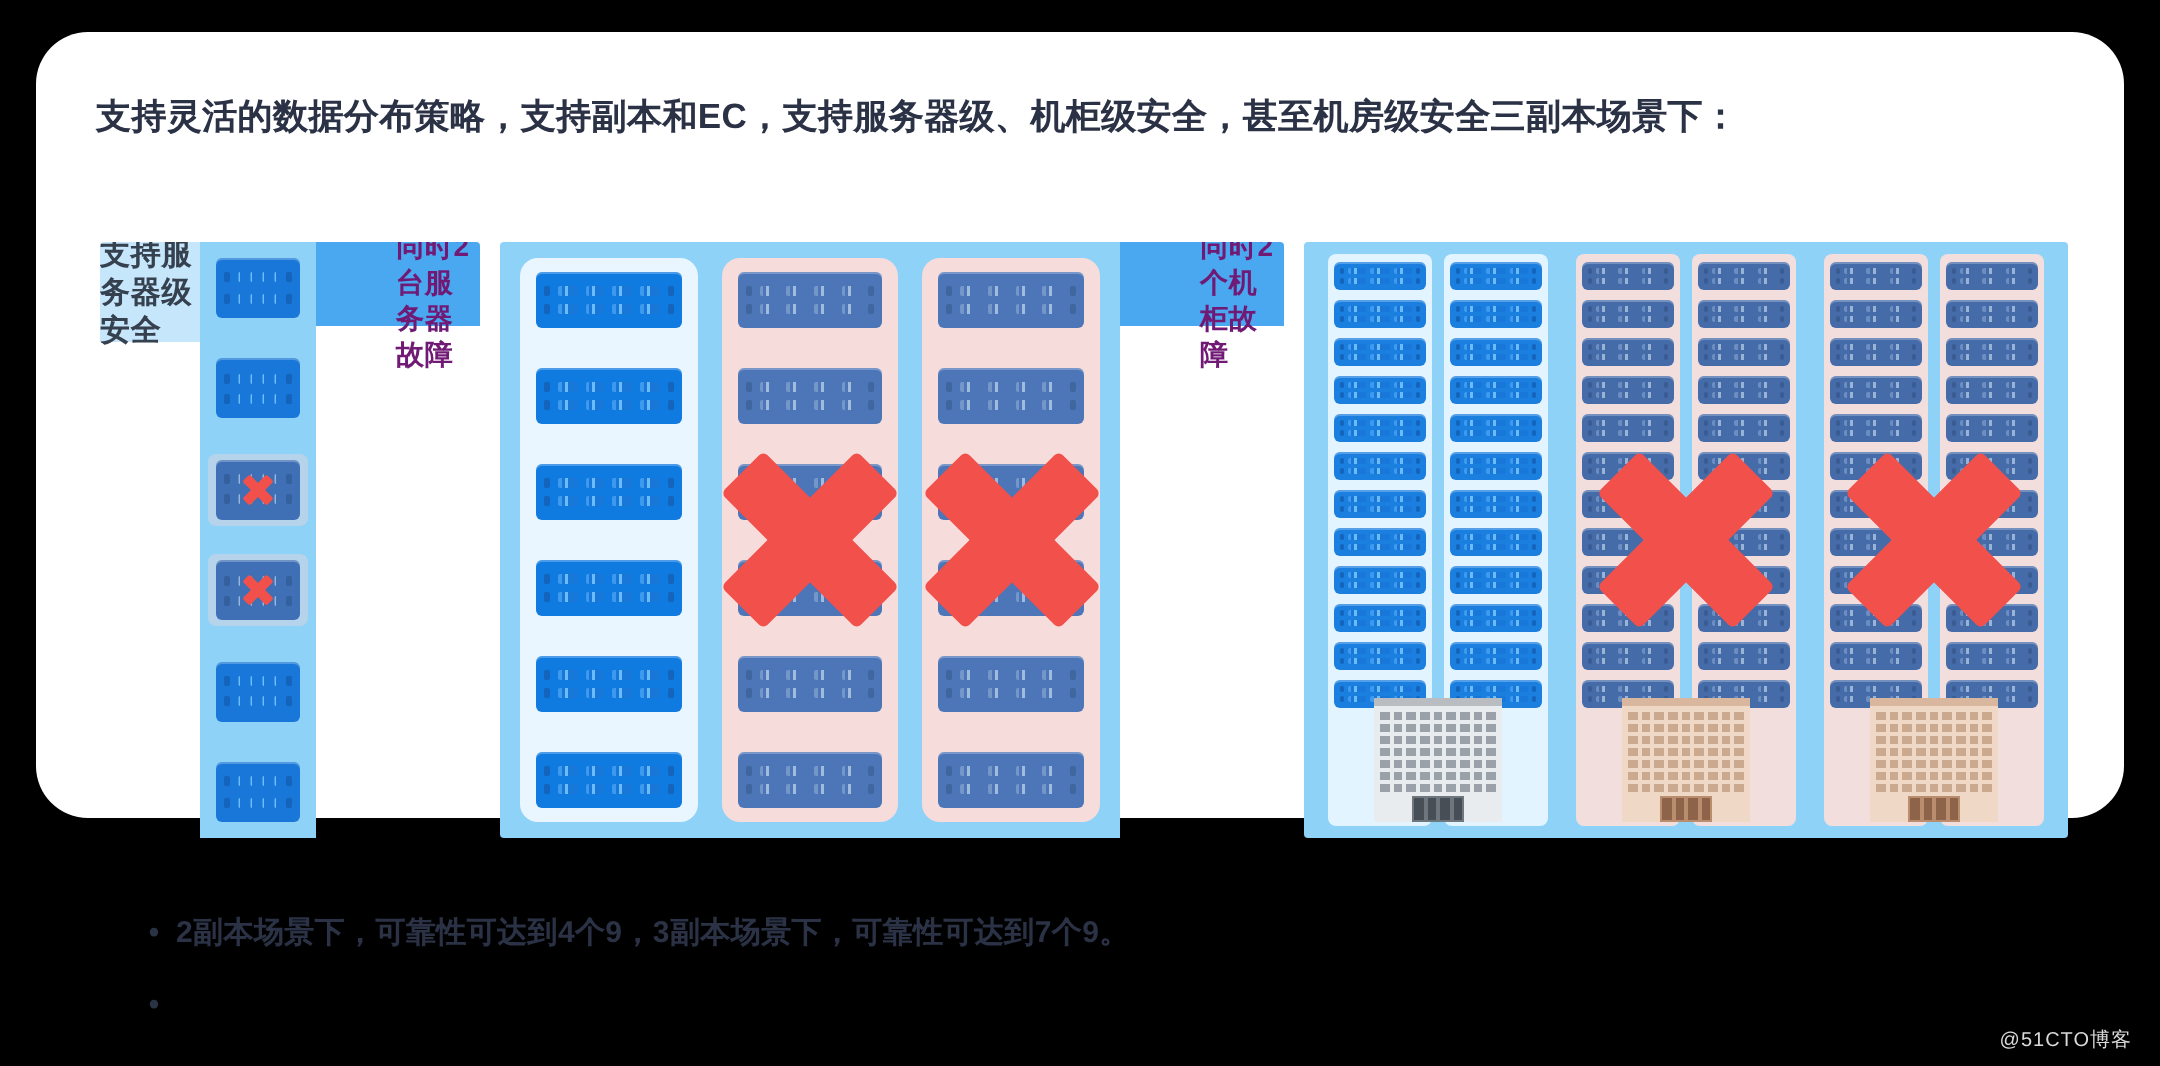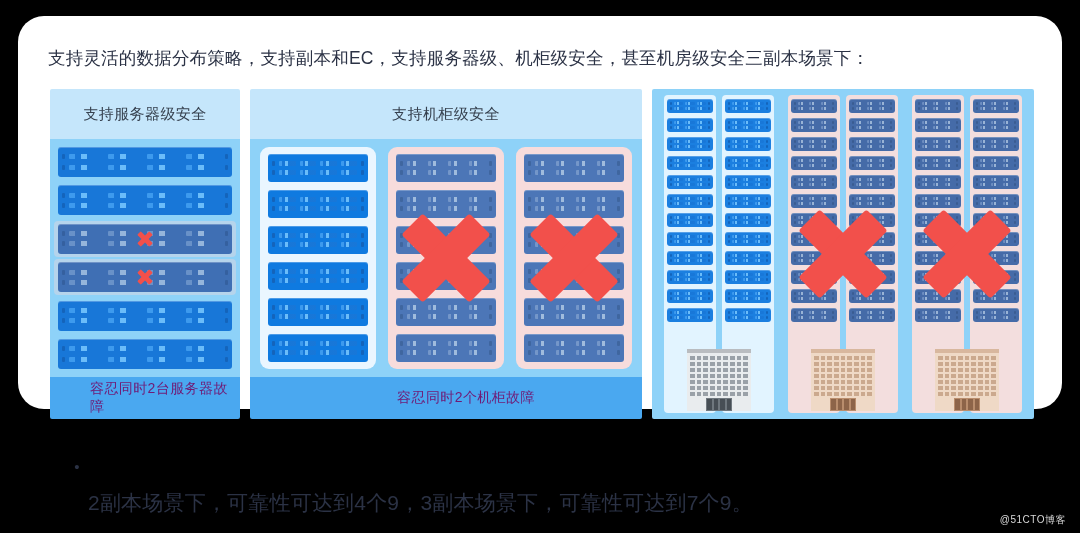--- a/index.html
+++ b/index.html
@@ -6,33 +6,33 @@
   body{
     width:1080px;height:533px;overflow:hidden;
     background:#000;
     font-family:"Liberation Sans","DejaVu Sans",sans-serif;
   }
   .stage{position:relative;width:1080px;height:533px;}
 
   
   .card{
     position:absolute;left:18px;top:16px;width:1044px;height:393px;
-    background:#ffffff;border-radius:26px;
+    background:#ffffff;border-radius:26px;font-weight:bold;
   }
 
   
   .heading{
     position:absolute;left:30px;top:30px;width:990px;
     font-size:17.5px;line-height:24px;color:#2b3245;
     letter-spacing:.2px;white-space:nowrap;
   }
 
   
   .panels{position:absolute;left:32px;top:73px;width:984px;height:330px;display:flex;gap:10px;}
-  .panel{display:flex;flex-direction:column;border-radius:2px;overflow:hidden;}
+  .panel{display:flex;flex-direction:row;border-radius:2px;overflow:hidden;margin-top:32px;}
   .panel.p1{width:190px;}
   .panel.p2{width:392px;}
   .panel.p3{width:382px;}
   .p-head{
     height:50px;flex:0 0 50px;background:#c5e6fb;color:#36414f;
     display:flex;align-items:center;justify-content:center;
     font-size:15px;letter-spacing:.4px;
   }
   .p-body{flex:1 1 auto;background:#8ed2f8;position:relative;}
   .p-foot{
@@ -134,21 +134,21 @@
   .bldg.gray .roof{background:#b9bcc0;}
   .bldg.gray .body{background:#e9ecee;}
   .bldg.gray .win{background:#9aa1a8;}
   .bldg.gray .door{background:#6f777e;}
   .bldg.gray .dcol{background:#474e55;}
 
   
   .bullets{position:absolute;left:48px;top:440px;width:960px;}
   .bullet{display:flex;align-items:flex-start;margin-bottom:14px;}
   .bullet .dot{width:22px;flex:0 0 22px;color:#2b3245;font-size:15px;line-height:22px;text-align:center;}
-  .bullet .btxt{font-size:21px;line-height:22px;color:#2b3245;letter-spacing:.2px;margin-top:36px;}
+  .bullet .btxt{font-size:15px;line-height:22px;color:#2b3245;letter-spacing:.2px;}
 
   
   .wm{
     position:absolute;right:14px;bottom:6px;color:#d8d8d8;font-size:10px;letter-spacing:.5px;
   }
 </style>
 </head>
 <body>
 
 <div class="stage">
@@ -285,21 +285,20 @@
                     <span class="ear"></span>
                   </div>
                 </div>
               </div>
             </div>
         </div>
         <div class="p-foot">容忍同时2台服务器故障</div>
       </div>
 
       <div class="panel p2">
-        <div class="p-head">支持机柜级安全</div>
         <div class="p-body">
           <div class="racks2" id="racks2">
               <div class="rack good">
                 <div class="srv">
                   <div class="row">
                     <span class="ear"></span>
                     <span class="bay"></span>
                     <span class="bay"></span>
                     <span class="bay"></span>
                     <span class="bay"></span>

